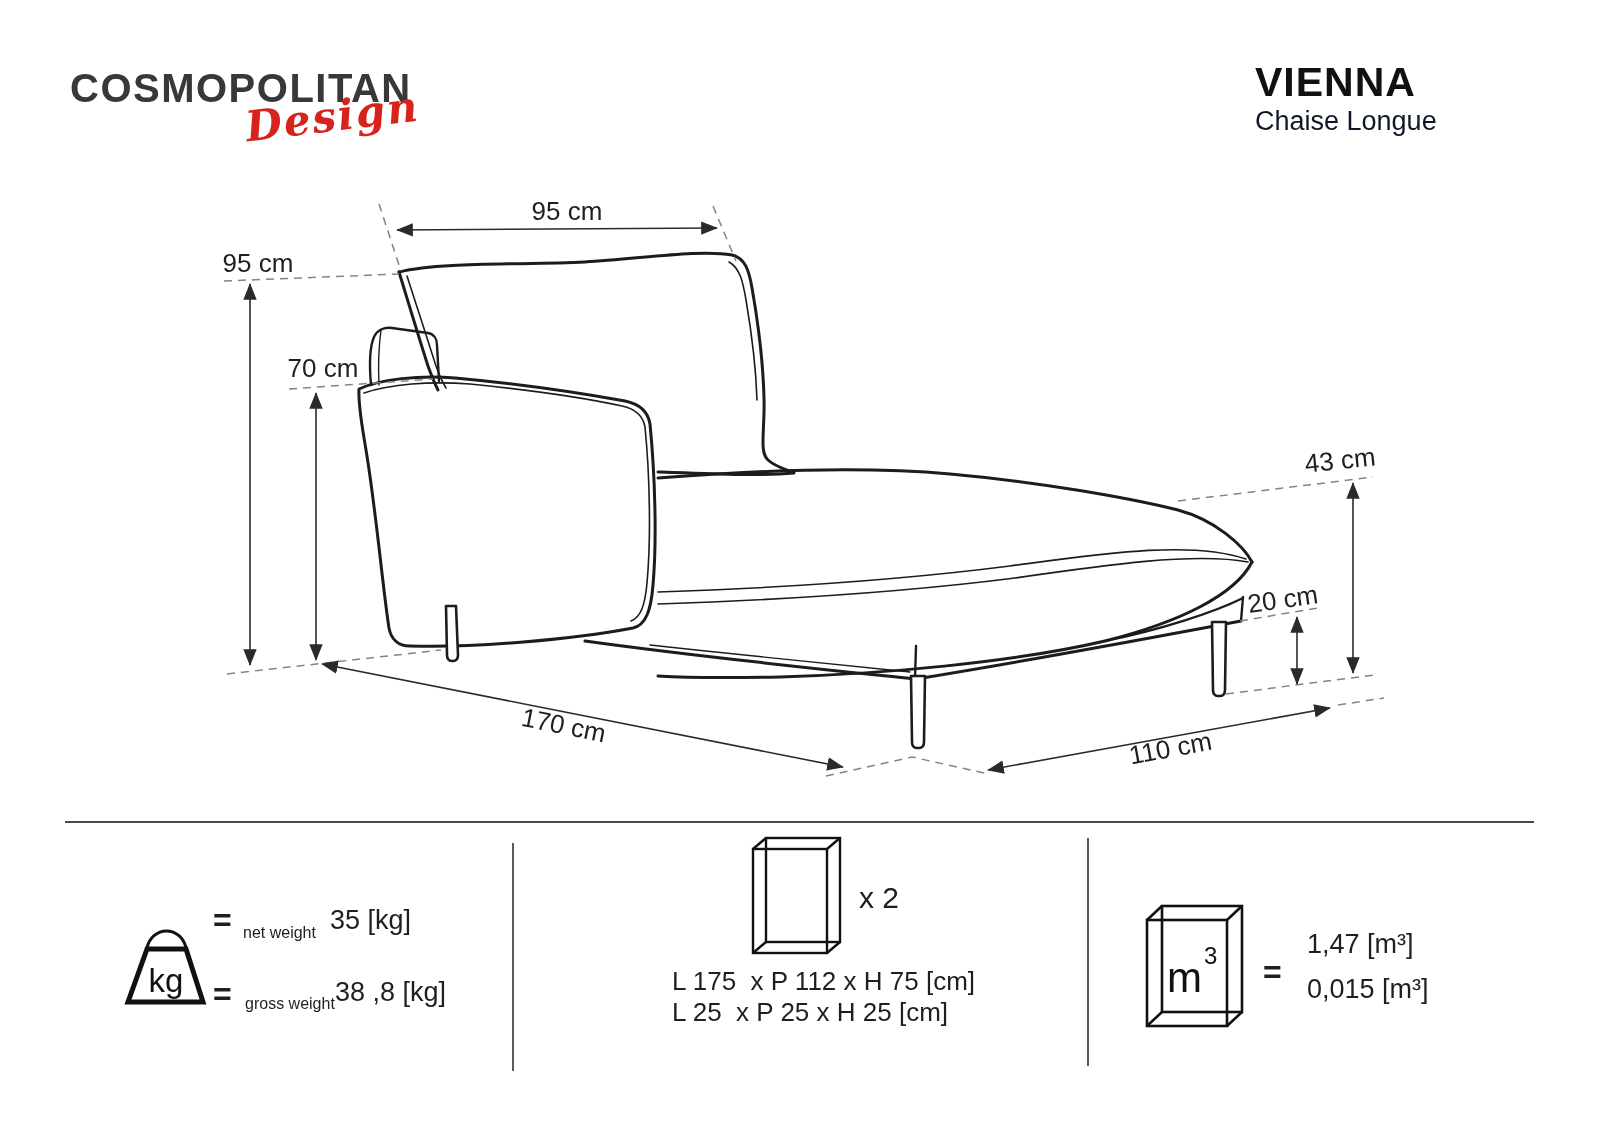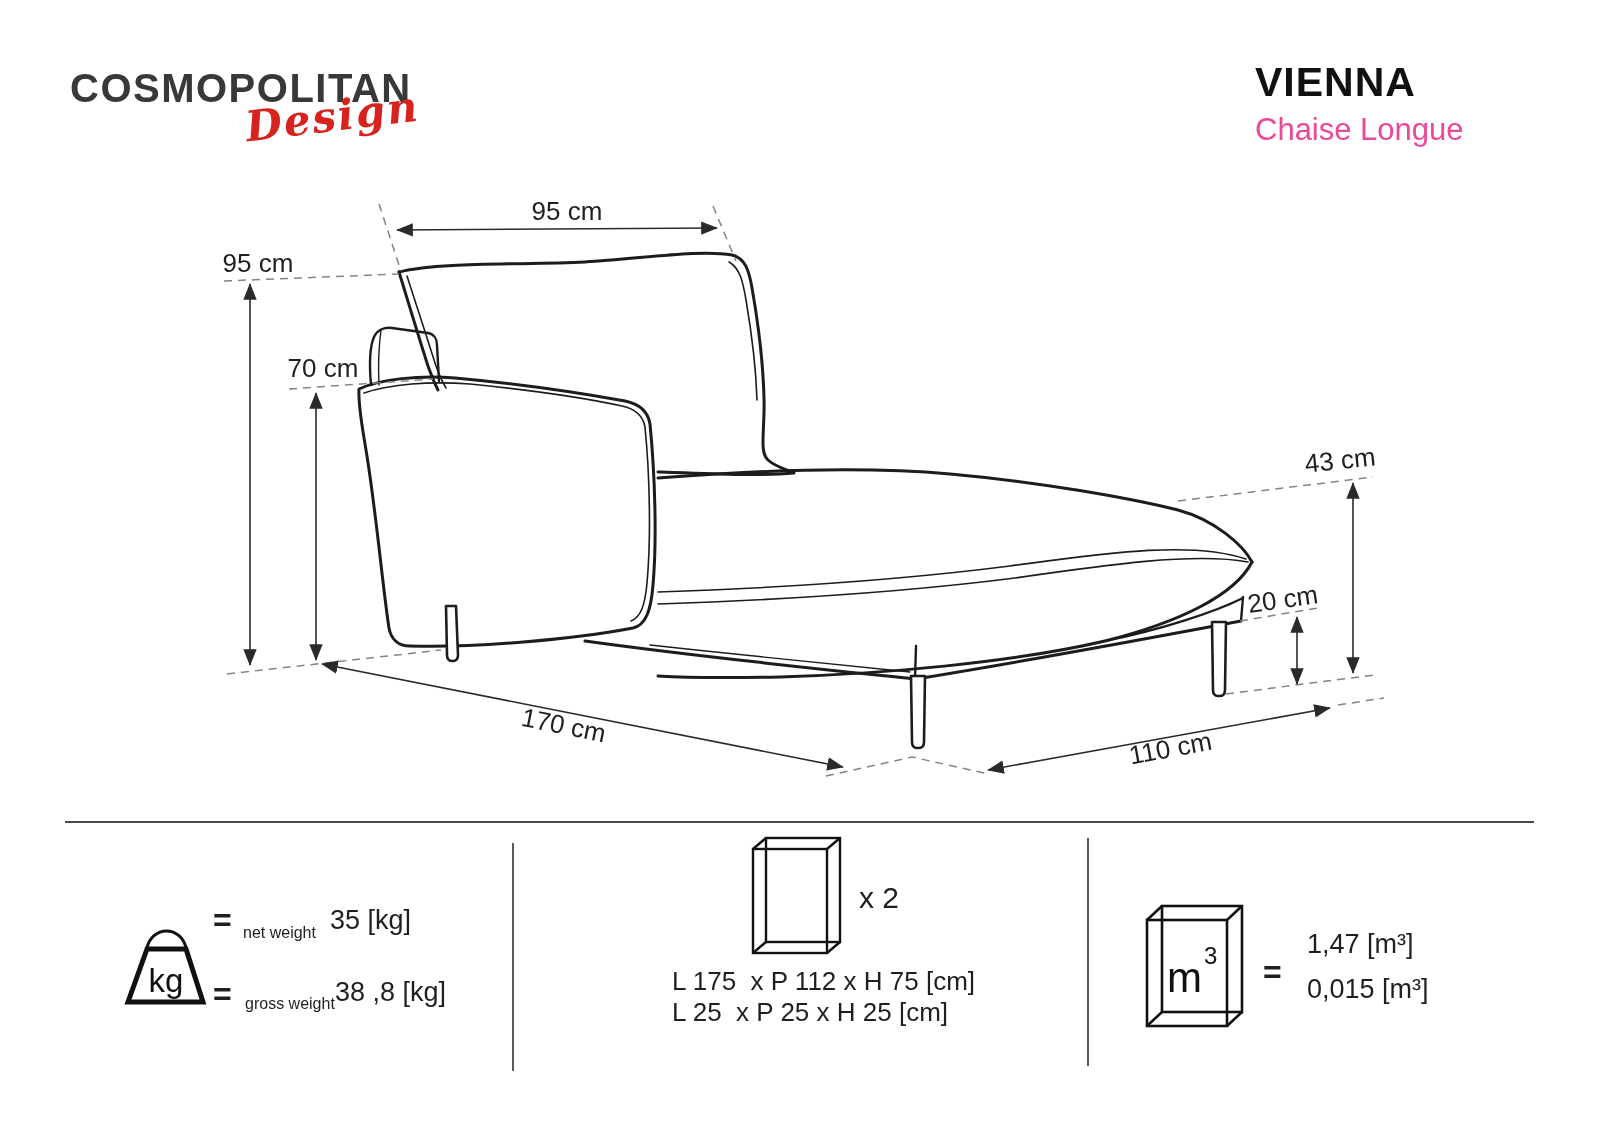--- a/index.html
+++ b/index.html
@@ -6,21 +6,21 @@
   .page{position:relative;width:1600px;height:1131px;background:#ffffff;overflow:hidden;
         font-family:"Liberation Sans", sans-serif;}
   .logo{position:absolute;left:70px;top:66px;width:420px;height:90px;}
   .logo .brand{font-family:"Liberation Sans", sans-serif;font-weight:700;font-size:40px;
                letter-spacing:1.5px;color:#383838;}
   .logo .script{position:absolute;left:175px;top:26px;font-family:"DejaVu Serif", serif;
                 font-style:italic;font-weight:700;font-size:42px;color:#d7231d;
                 transform:rotate(-7deg);letter-spacing:2px;}
   .product{position:absolute;left:1255px;top:62px;width:240px;text-align:left;}
   .product .name{font-weight:700;font-size:41px;letter-spacing:1px;color:#111111;line-height:1.0;}
-  .product .subtitle{font-size:31px;color:#ec4899;margin-top:9px;}
+  .product .subtitle{font-size:27px;color:#0f172a;margin-top:3px;}
   svg{position:absolute;left:0;top:0;}
   svg text{font-family:"Liberation Sans", sans-serif;}
   .dimlabel{font-size:26px;fill:#1f1f1f;}
   .spec-big{font-size:27px;fill:#1f1f1f;}
   .spec-small{font-size:16px;fill:#1f1f1f;}
   .eq{font-size:32px;font-weight:700;fill:#1f1f1f;}
 </style>
 </head>
 <body>
 

